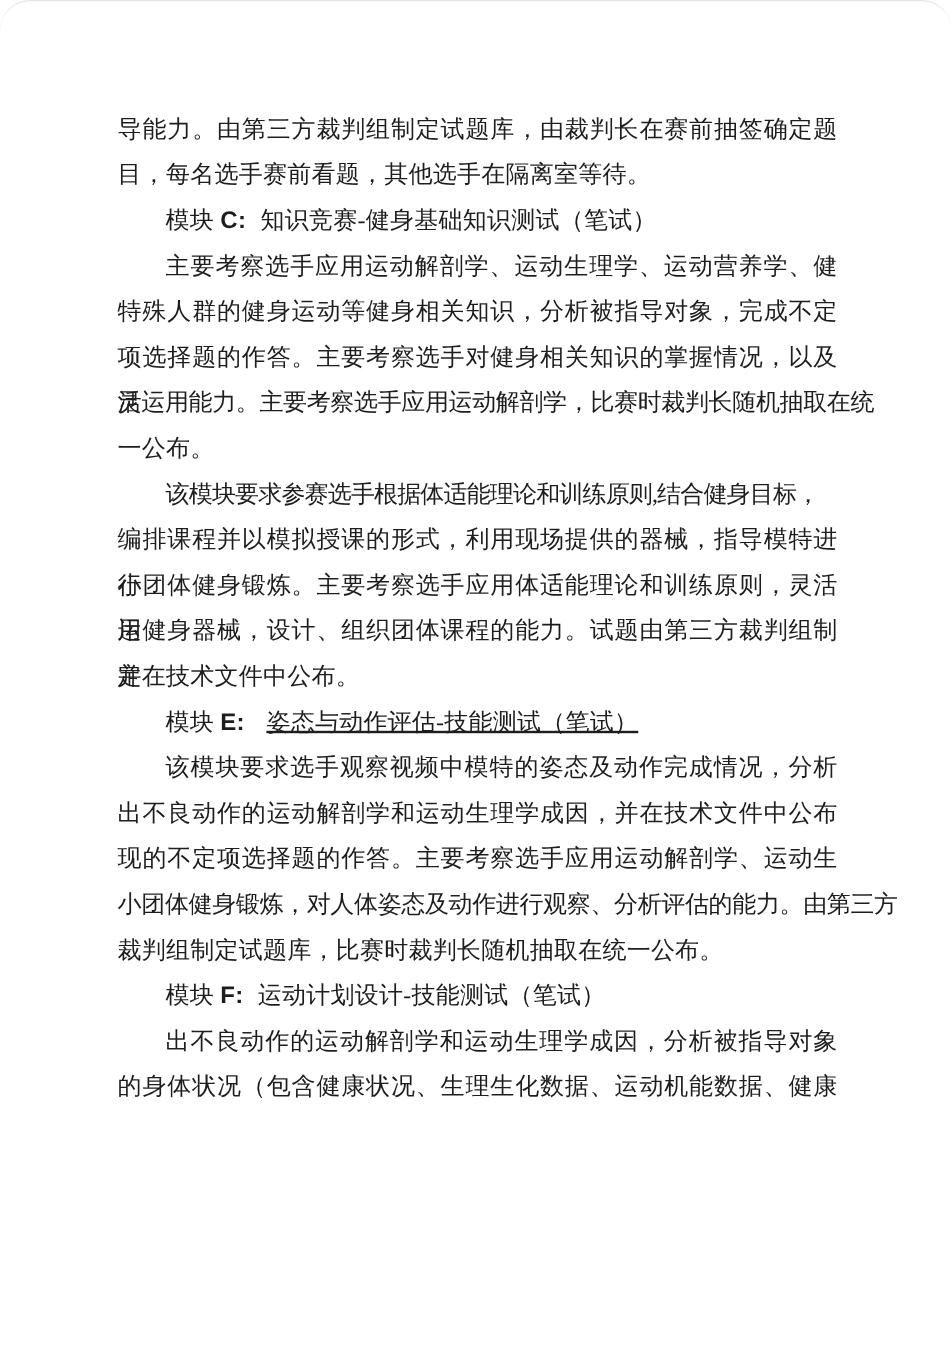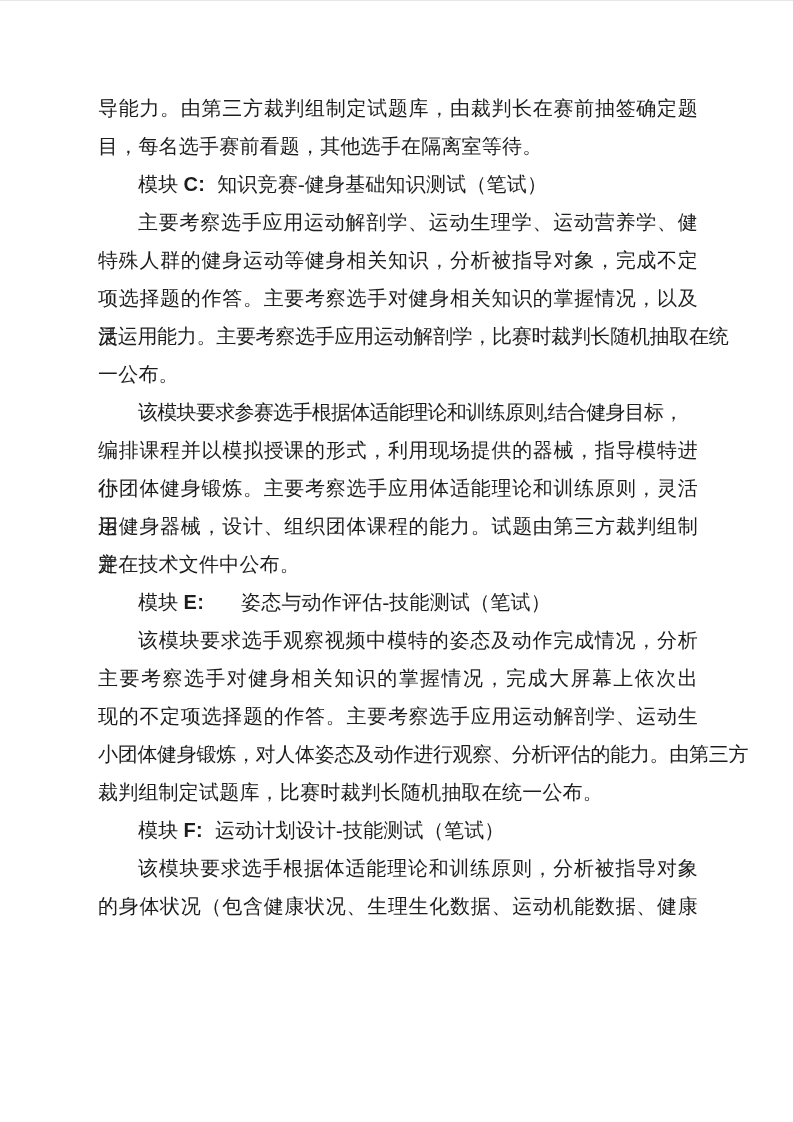--- a/index.html
+++ b/index.html
@@ -15,20 +15,21 @@
     color: #1d1d1d;
   }
   .page {
     position: relative;
     box-sizing: border-box;
     width: 793px;
     height: 1122px;
     border-top: 1px solid #e7e7e7;
     padding: 88px 95px 0 98px;
     background: #ffffff;
+    border-radius: 25px;
   }
   .content {
     width: 600px;
   }
   .line {
     font-size: 20px;
     line-height: 38px;
     height: 38px;
     letter-spacing: 0.2px;
   }
@@ -50,21 +51,22 @@
     padding-left: 40px;
   }
   .heading .h-code {
     font-family: "Liberation Sans", "DejaVu Sans", sans-serif;
     font-weight: 700;
   }
   .heading .h-title {
     margin-left: 12px;
   }
   .heading .h-title.wide {
-    margin-left: 37px;
+    margin-left: 18px;
+    text-decoration: underline;
   }
 </style>
 </head>
 <body>
 
 <div class="page">
   <div class="content">
 
     <div class="line j">导能力。由第三方裁判组制定试题库，由裁判长在赛前抽签确定题</div>
     <div class="line">目，每名选手赛前看题，其他选手在隔离室等待。</div>
@@ -81,25 +83,25 @@
     <div class="line nowrap tight indent">该模块要求参赛选手根据体适能理论和训练原则,结合健身目标，</div>
     <div class="line j">编排课程并以模拟授课的形式，利用现场提供的器械，指导模特进行</div>
     <div class="line j">小团体健身锻炼。主要考察选手应用体适能理论和训练原则，灵活运</div>
     <div class="line j">用健身器械，设计、组织团体课程的能力。试题由第三方裁判组制定</div>
     <div class="line">并在技术文件中公布。</div>
 
     <div class="line heading indent">
       <span>模块 </span><span class="h-code">E:</span><span class="h-title wide">姿态与动作评估-技能测试（笔试）</span>
     </div>
     <div class="line j indent">该模块要求选手观察视频中模特的姿态及动作完成情况，分析</div>
-    <div class="line j">主要考察选手对健身相关知识的掌握情况，完成大屏幕上依次出</div>
+    <div class="line j">出不良动作的运动解剖学和运动生理学成因，并在技术文件中公布</div>
     <div class="line j">现的不定项选择题的作答。主要考察选手应用运动解剖学、运动生</div>
     <div class="line nowrap">小团体健身锻炼，对人体姿态及动作进行观察、分析评估的能力。由第三方</div>
     <div class="line">裁判组制定试题库，比赛时裁判长随机抽取在统一公布。</div>
 
     <div class="line heading indent">
       <span>模块 </span><span class="h-code">F:</span><span class="h-title">运动计划设计-技能测试（笔试）</span>
     </div>
-    <div class="line j indent">该模块要求选手根据体适能理论和训练原则，分析被指导对象</div>
+    <div class="line j indent">出不良动作的运动解剖学和运动生理学成因，分析被指导对象</div>
     <div class="line j">的身体状况（包含健康状况、生理生化数据、运动机能数据、健康</div>
 
   </div>
 </div>
 
 </body></html>

